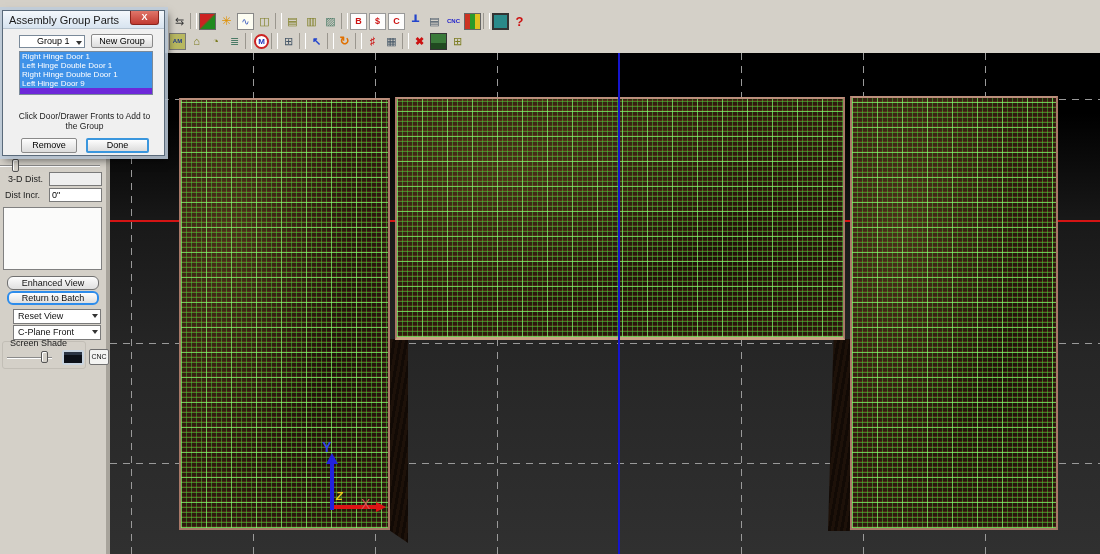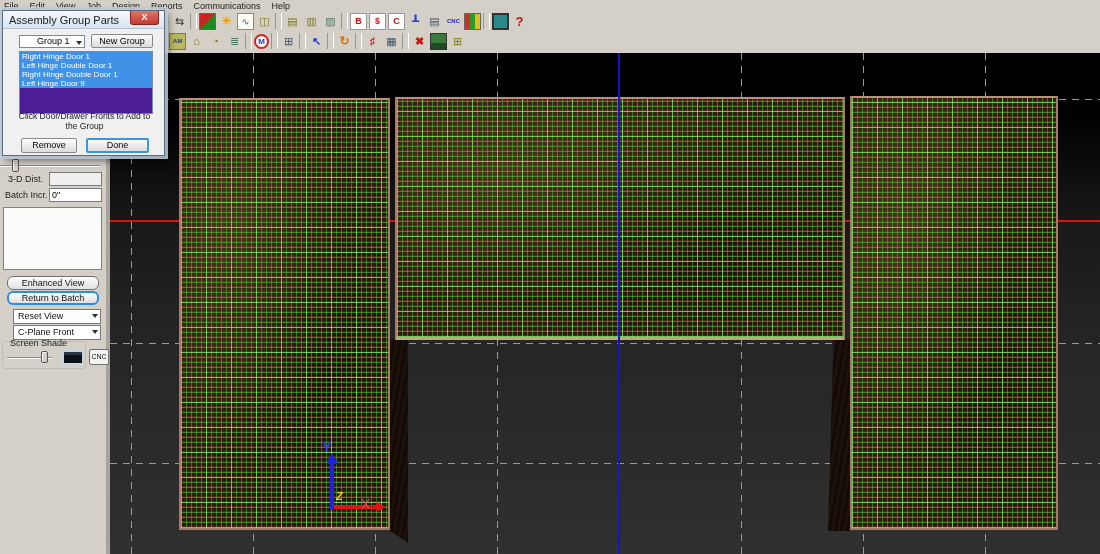--- a/index.html
+++ b/index.html
@@ -131,45 +131,35 @@
   #dialog-title-text { position:absolute; left:6px; top:3px; font-size:11px; color:#1a1a1a; }
   #dialog-close { position:absolute; right:5px; top:0; width:29px; height:14px;
                   background:linear-gradient(180deg,#e0766a,#c23b32);
                   border:1px solid #8a241c; border-top:none; border-radius:0 0 3px 3px;
                   color:#fff; font-size:9px; font-weight:bold; text-align:center; line-height:13px; cursor:pointer; }
   #dlg-combo { position:absolute; left:16px; top:24px; width:66px; height:13px; background:#fff;
                border:1px solid #7a8a9a; font-size:9px; line-height:11px; padding-left:17px; cursor:pointer; }
   #dlg-newgroup { position:absolute; left:88px; top:23px; width:62px; height:14px;
                   background:linear-gradient(180deg,#fdfdfd,#dcdcdc); border:1px solid #8a8a8a;
                   border-radius:2px; font-size:9px; text-align:center; line-height:12px; cursor:pointer; }
-  #dlg-list { position:absolute; left:16px; top:40px; width:134px; height:63px; background:#4c1d95;
+  #dlg-list { position:absolute; left:16px; top:40px; width:134px; height:44px; background:#6d28d9;
               border:1px solid #7a8a9a; overflow:hidden; }
   .dlg-item { height:9px; background:#3f92e8; color:#fff; font-size:8px; line-height:9px;
               padding-left:2px; white-space:nowrap; cursor:pointer; }
   .dlg-hint { position:absolute; width:163px; text-align:center; font-size:8.5px; color:#1a1a1a; }
   .dlg-btn { position:absolute; top:127px; width:56px; height:15px;
              background:linear-gradient(180deg,#fdfdfd,#dcdcdc); border:1px solid #8a8a8a;
              border-radius:2px; font-size:9px; text-align:center; line-height:13px; cursor:pointer; }
   #dlg-done { border:2px solid #3a96dd; line-height:11px; width:63px; }
 </style>
 </head>
 <body>
 
 <div id="app">
 
-  <div id="menubar">
-    <span class="menu-item">File</span>
-    <span class="menu-item">Edit</span>
-    <span class="menu-item">View</span>
-    <span class="menu-item">Job</span>
-    <span class="menu-item">Design</span>
-    <span class="menu-item">Reports</span>
-    <span class="menu-item">Communications</span>
-    <span class="menu-item">Help</span>
-  </div>
 
   <div id="toolbars">
     <div class="tb-row" id="tb-row1">
       <div class="grip"></div>
       <div class="ic ic-dark">⇆</div>
       <div class="tb-sep"></div>
       <div class="ic icx-rg"></div>
       <div class="ic ic-amber">✳</div>
       <div class="ic ic-curve">∿</div>
       <div class="ic ic-olive">◫</div>
@@ -212,21 +202,21 @@
       <div class="ic ic-olive">⊞</div>
     </div>
   </div>
 
   <div id="sidebar">
     <div class="slider-track" style="left:0;top:112px;width:100px;"></div>
     <div class="slider-handle" style="left:12px;top:106px;"></div>
 
     <div class="sb-label" style="left:8px;top:121px;">3-D Dist.</div>
     <input class="sb-input disabled" style="left: 49px; top: 119px; width: 53px;" readonly="">
-    <div class="sb-label" style="left:5px;top:137px;">Batch Incr.</div>
+    <div class="sb-label" style="left:5px;top:137px;">Dist Incr.</div>
     <input class="sb-input" style="left: 49px; top: 135px; width: 53px;" value="0&quot;">
 
     <div id="sb-bigbox"></div>
 
     <div class="sb-btn" style="top:223px;">Enhanced View</div>
     <div class="sb-btn focused" style="top:238px;">Return to Batch</div>
 
     <div class="sb-combo" style="top:256px;">
       <span>Reset View</span>
       <span class="combo-arrow"></span>

